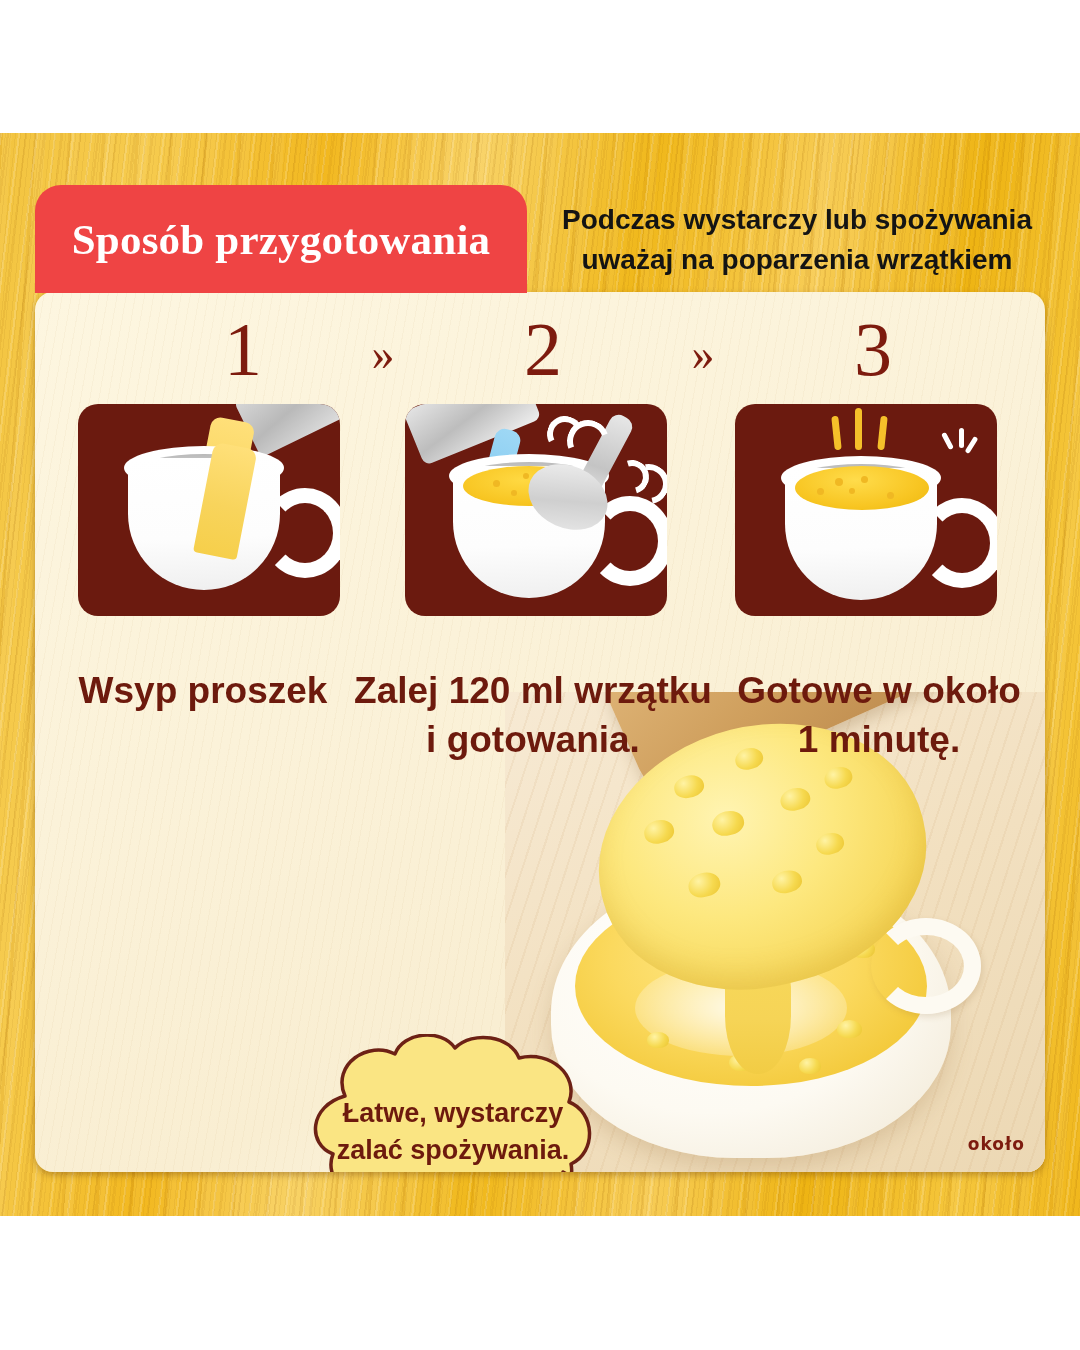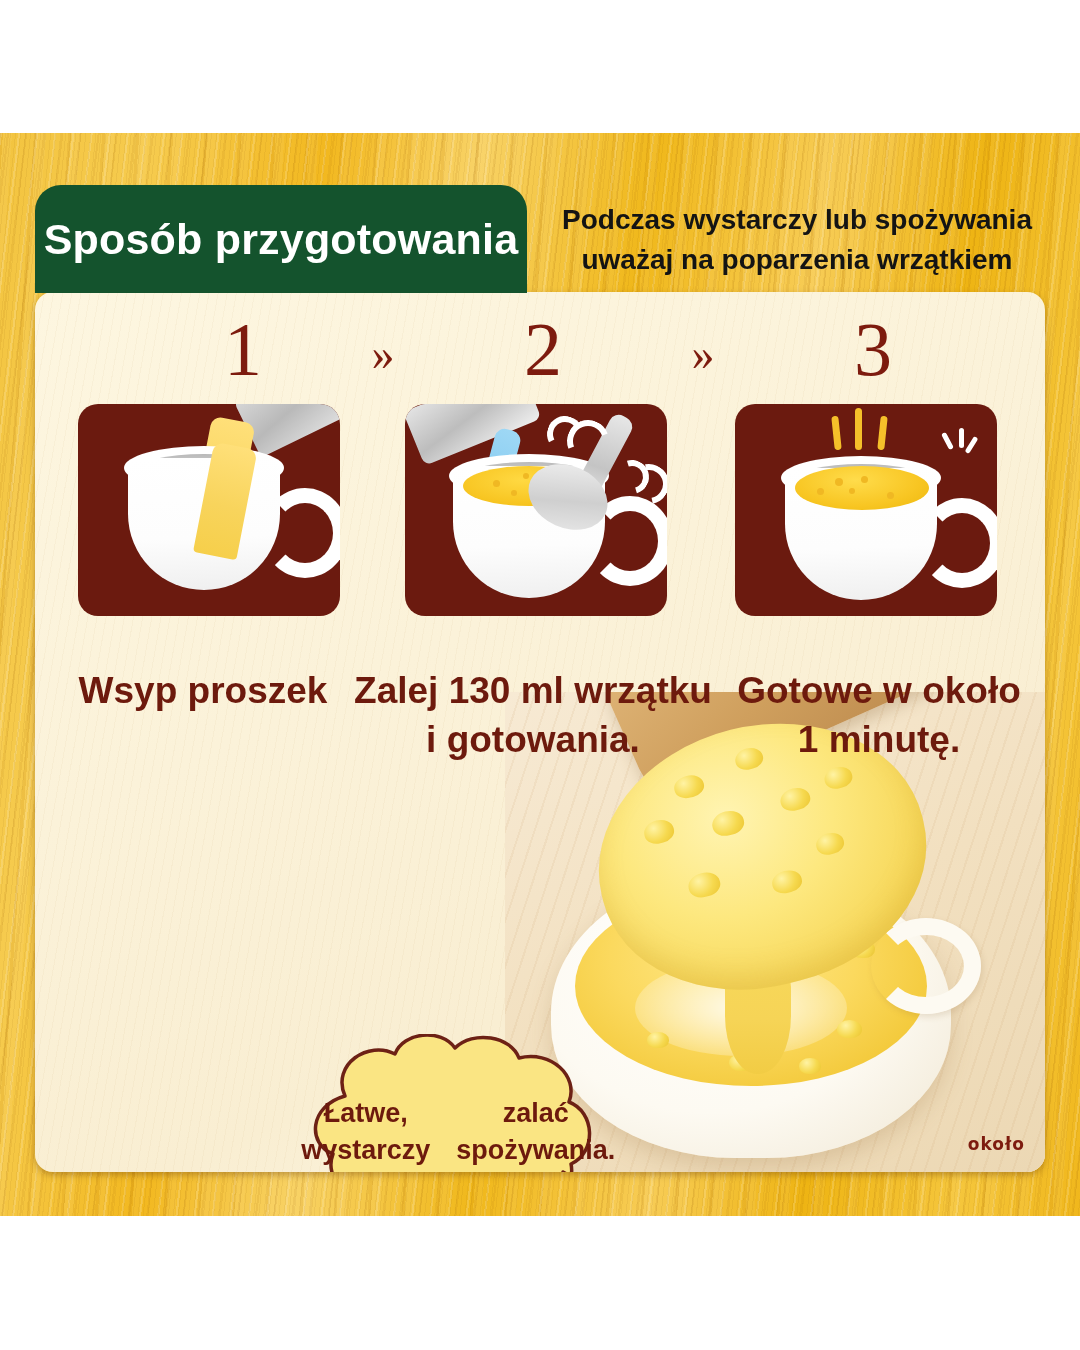--- a/index.html
+++ b/index.html
@@ -31,24 +31,25 @@
   .wood::after{
     content:"";position:absolute;inset:0;
     background:repeating-linear-gradient(96deg,
       rgba(120,70,0,.07) 0px, rgba(120,70,0,.07) 1px,
       rgba(0,0,0,0) 1px, rgba(0,0,0,0) 5px);
   }
 
   
   .header-tab{
     position:absolute;left:35px;top:185px;width:492px;height:108px;
-    background:#14532d;border-radius:26px 26px 0 0;
+    background:#ef4444;border-radius:26px 26px 0 0;
     display:flex;align-items:center;justify-content:center;
     box-shadow:0 0 0 0 rgba(0,0,0,0);
     z-index:5;
+    font-family:Liberation Serif, serif;
   }
   .header-tab .ttl{
     color:#ffffff;font-size:43px;font-weight:bold;letter-spacing:.2px;
     white-space:nowrap;
   }
   .header-note{
     position:absolute;left:527px;top:190px;width:540px;height:100px;
     display:flex;flex-direction:column;align-items:center;justify-content:center;
     z-index:5;text-align:center;
   }
@@ -234,21 +235,21 @@
     font-size:17px;font-weight:bold;letter-spacing:1px;z-index:6;
     font-family:"DejaVu Sans", sans-serif;
   }
 
   
   .bubblewrap{position:absolute;z-index:6;}
   .bubble{
     position:relative;width:100%;height:100%;
   }
   .btext{
-    position:absolute;inset:0;display:flex;flex-direction:row;
+    position:absolute;inset:0;display:flex;flex-direction:column;
     align-items:center;justify-content:center;text-align:center;
     color:#6d1a0d;font-weight:bold;line-height:1.38;z-index:3;
   }
   .b1{left:248px;top:742px;width:340px;height:196px;}
   .b1 .btext{font-size:27px;}
 </style>
 </head>
 <body>
 
 <div class="stage">
@@ -332,21 +333,21 @@
           <div class="sparkline" style="left:218px;top:16px;width:5px;height:18px;transform:rotate(32deg);"></div>
         </div>
       </div>
     </div>
 
     <div class="caps">
       <div class="cap p1">
         <div>Wsyp proszek</div>
       </div>
       <div class="cap p2">
-        <div>Zalej 130 ml wrzątku</div>
+        <div>Zalej 120 ml wrzątku</div>
         <div>i gotowania.</div>
       </div>
       <div class="cap p3">
         <div>Gotowe w około</div>
         <div>1 minutę.</div>
       </div>
     </div>
 
     <div class="photo">
       <div class="table"></div>

